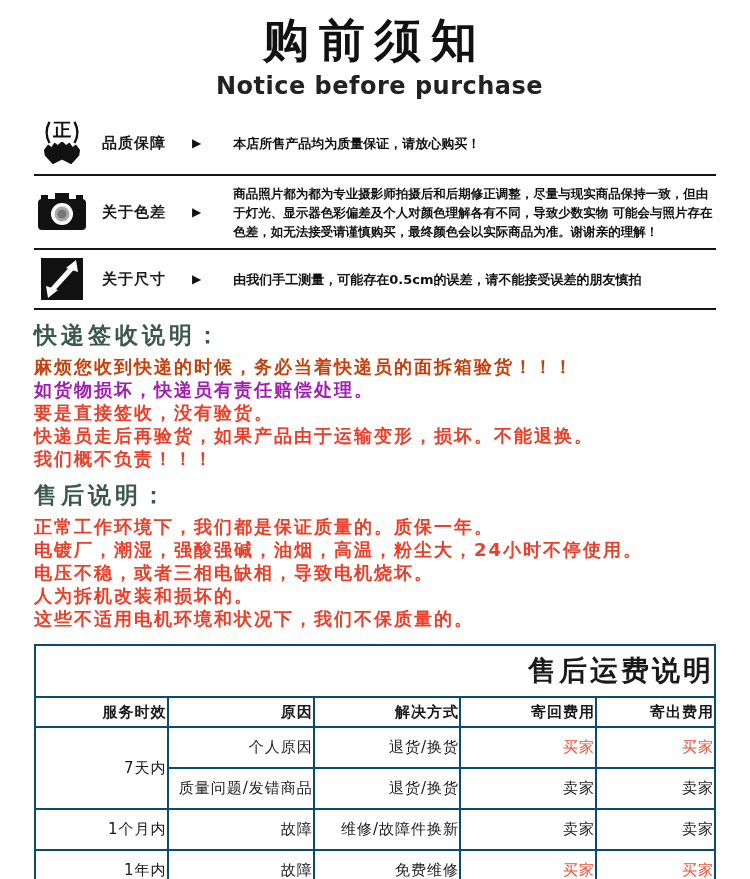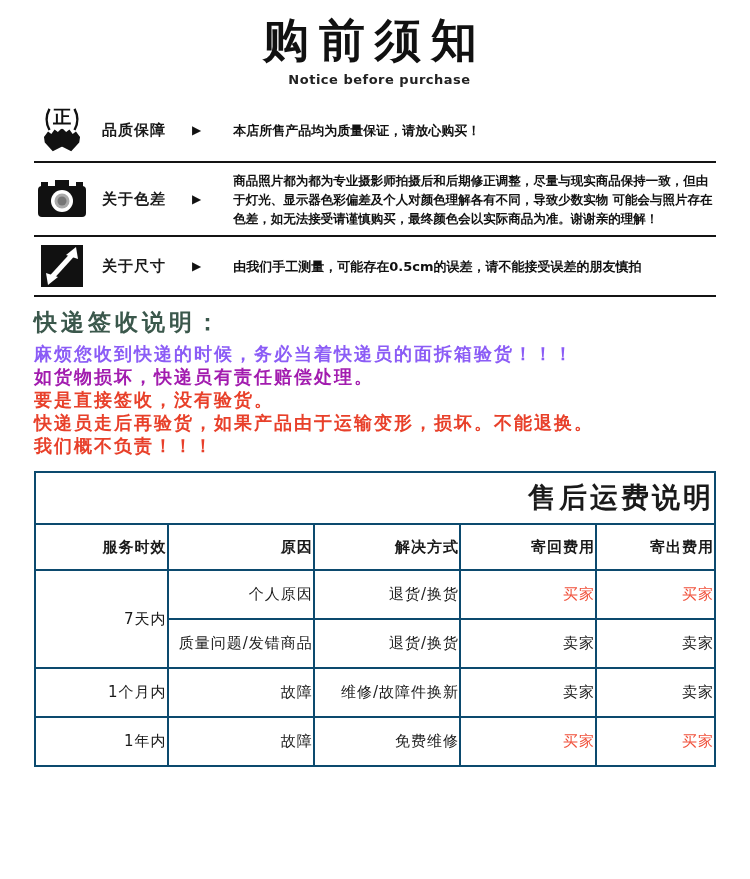--- a/index.html
+++ b/index.html
@@ -2,42 +2,42 @@
 <html><head>
 <meta charset="utf-8">
 <style>
   * { margin:0; padding:0; box-sizing:border-box; }
   body { background:#fff; font-family:"DejaVu Sans", sans-serif; color:#1a1a1a; }
   .page { width:750px; height:879px; background:#fff; overflow:hidden; position:relative; }
 
   
   .header { text-align:center; padding-top:10px; }
   .page-title { font-size:46px; font-weight:bold; letter-spacing:10px; color:#111; }
-  .page-subtitle { font-size:13px; font-weight:bold; letter-spacing:0.5px; color:#222; margin-top:0px;padding-left:9px; }
+  .page-subtitle { font-size:24px; font-weight:bold; letter-spacing:0.5px; color:#222; margin-top:0px;padding-left:9px; }
 
   
   .notices { margin:12px 34px 0 34px; }
   .notice-row { display:flex; align-items:center; border-bottom:2px solid #141414; padding:9px 0; }
   .notice-icon { width:56px; min-width:56px; display:flex; justify-content:center; align-items:center; }
   .notice-label { width:88px; min-width:88px; font-size:15px; font-weight:bold; margin-left:12px; letter-spacing:1px; }
   .notice-arrow { font-size:12px; margin:0 8px 0 2px; color:#111; }
   .notice-text { flex:1; font-size:13px; font-weight:bold; line-height:19px; color:#111;margin-left:24px; }
 
   
   .section { margin:10px 34px 0 34px; }
   .section-heading { font-size:23px; font-weight:bold; letter-spacing:4px; margin:8px 0 4px 0; }
   .section-line { font-size:18px; font-weight:bold; letter-spacing:2px; line-height:23px; }
 
   
   .fee-table-wrap { margin:14px 34px 0 34px; }
   table { width:100%; border-collapse:collapse; border:2px solid #222; table-layout:fixed; }
   td, th { border:2px solid #0c4a6e; text-align:right; vertical-align:middle; }
   .tbl-title { font-size:28px; font-weight:bold; letter-spacing:3px; height:52px; }
-  th { font-size:15px; font-weight:bold; height:46px; letter-spacing:1px; }
-  td.cell { font-size:15px; height:49px; letter-spacing:1px; }
+  th { font-size:15px; font-weight:bold; height:30px; letter-spacing:1px; }
+  td.cell { font-size:15px; height:41px; letter-spacing:1px; }
   col.c1 { width:19.5%; } col.c2 { width:21.5%; } col.c3 { width:21.5%; }
   col.c4 { width:20%; }  col.c5 { width:17.5%; }
 </style>
 </head>
 <body>
 
 <div class="page">
 
   <div class="header">
     <div class="page-title">购前须知</div>
@@ -88,27 +88,35 @@
         </svg>
       </span>
       <span class="notice-label">关于尺寸</span>
       <span class="notice-arrow">▶</span>
       <span class="notice-text">由我们手工测量，可能存在0.5cm的误差，请不能接受误差的朋友慎拍</span>
     </div>
   </div>
 
   <div class="section">
     <div class="section-heading" style="color:#3b584c;">快递签收说明：</div>
-    <div class="section-line" style="color:#8b5cf6;">麻烦您收到快递的时候，务必当着快递员的面拆箱验货！！！</div>
+    <div class="section-line" style="color:#c2410c;">麻烦您收到快递的时候，务必当着快递员的面拆箱验货！！！</div>
     <div class="section-line" style="color:#a21caf;">如货物损坏，快递员有责任赔偿处理。</div>
     <div class="section-line" style="color:#e8402a;">要是直接签收，没有验货。</div>
     <div class="section-line" style="color:#e8402a;">快递员走后再验货，如果产品由于运输变形，损坏。不能退换。</div>
     <div class="section-line" style="color:#e8402a;">我们概不负责！！！</div>
   </div>
 
+  <div class="section">
+    <div class="section-heading" style="color:#3b584c;">售后说明：</div>
+    <div class="section-line" style="color:#e8402a;">正常工作环境下，我们都是保证质量的。质保一年。</div>
+    <div class="section-line" style="color:#e8402a;">电镀厂，潮湿，强酸强碱，油烟，高温，粉尘大，24小时不停使用。</div>
+    <div class="section-line" style="color:#e8402a;">电压不稳，或者三相电缺相，导致电机烧坏。</div>
+    <div class="section-line" style="color:#e8402a;">人为拆机改装和损坏的。</div>
+    <div class="section-line" style="color:#e8402a;">这些不适用电机环境和状况下，我们不保质量的。</div>
+  </div>
 
   <div class="fee-table-wrap">
     <table>
       <colgroup>
           <col class="c1">
           <col class="c2">
           <col class="c3">
           <col class="c4">
           <col class="c5">
         </colgroup>

